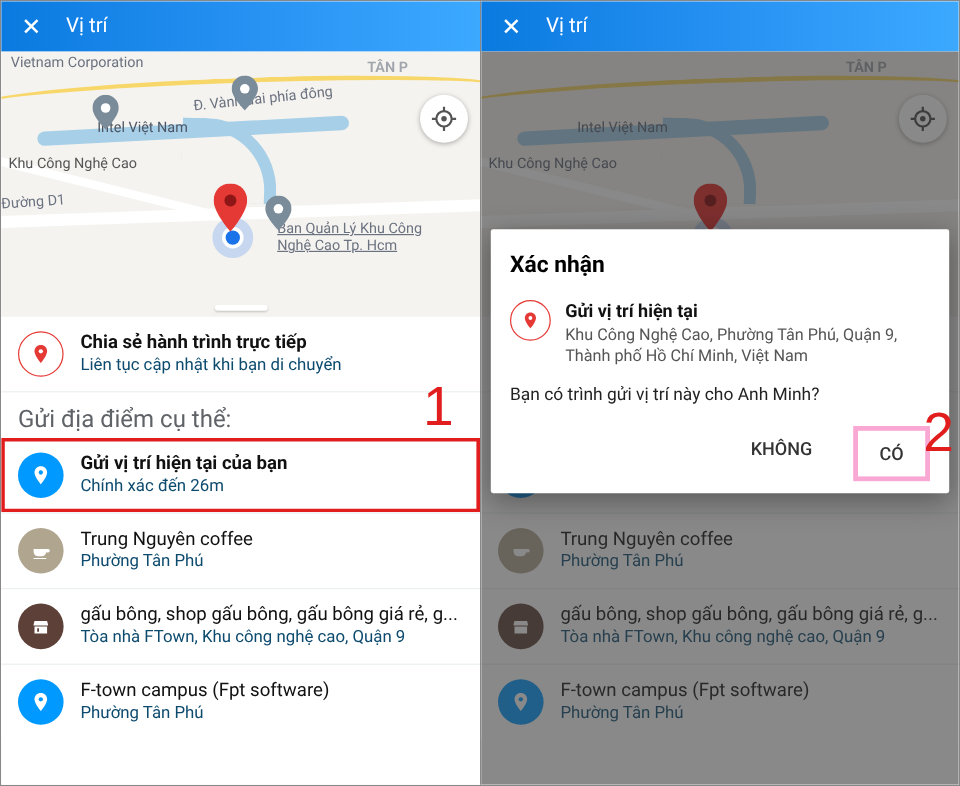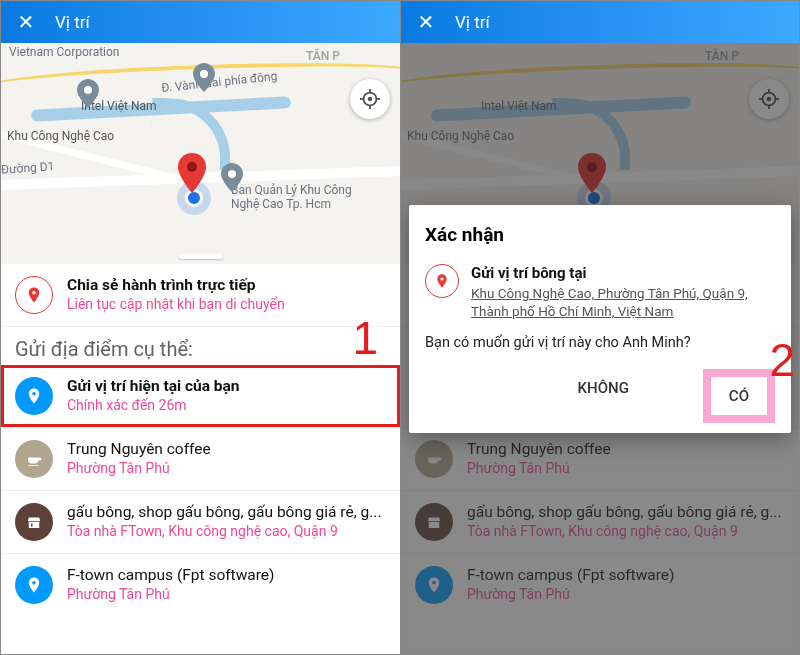--- a/index.html
+++ b/index.html
@@ -134,57 +134,57 @@
     margin-right: 14px;
   }
   .row-text .title {
     font-size: 15.5px; font-weight: 700; color: #111;
   }
   .row-text .subtitle {
     font-size: 14px; color: #4b5563; margin-top: 2px;
     white-space: nowrap; overflow: hidden; text-overflow: ellipsis;
     max-width: 300px;
   }
-  .row-text .subtitle.light { color: #ec4899; }
+  .row-text .subtitle.light { color: #0c4a6e; }
   .section-label {
     padding: 10px 14px 4px;
     font-size: 20px; color: #5f6368;
     border-bottom: none;
   }
   .highlight-red {
     box-shadow: inset 0 0 0 3px #e11d1d;
   }
   .overlay {
     position: absolute;
     top: 42px; left: 0; right: 0; bottom: 0;
     background: rgba(40,40,40,.55);
   }
   .dialog {
     position: absolute;
-    top: 204px; left: 8px; right: 8px;
+    top: 190px; left: 8px; right: 8px;
     background: #fff;
     border-radius: 2px;
     padding: 18px 16px 10px;
     box-shadow: 0 6px 24px rgba(0,0,0,.35);
   }
   .dialog-title { font-size: 19px; font-weight: 700; margin-bottom: 18px; }
   .dialog-row { display: flex; margin-bottom: 14px; }
   .dialog-row .row-icon { width: 34px; height: 34px; }
   .dialog-row .title { font-size: 15px; font-weight: 700; }
   .dialog-row .subtitle { font-size: 13.5px; color: #555; max-width: 290px; line-height: 1.35; }
   .dialog-question { font-size: 14.5px; color: #222; margin: 10px 0 18px; }
   .dialog-actions { display: flex; justify-content: flex-end; gap: 16px; }
   .dialog-btn {
     padding: 10px 18px;
     font-size: 15px;
     font-weight: 500;
     color: #333;
     cursor: pointer;
   }
-  .dialog-btn.yes { border: 8px solid #f9a8d4; margin-left: 40px; }
+  .dialog-btn.yes { border: 4px solid #f9a8d4; }
   .annot {
     position: absolute;
     font-size: 46px;
     font-weight: 400;
     color: #e11d1d;
     font-family: Arial, sans-serif;
   }
 </style>
 </head>
 <body>
@@ -202,21 +202,21 @@
       <div class="river"></div>
       <div class="river2"></div>
       <div class="road-white"></div>
       <div class="road-white2"></div>
       <span class="map-label" style="top:2px;left:8px;">Vietnam Corporation</span>
       <span class="map-label" style="top:6px;right:60px;font-weight:600;color:#9fa5ab;">TÂN P</span>
       <span class="map-label" style="top:32px;left:160px;transform:rotate(-6deg);">Đ. Vành đai phía đông</span>
       <span class="map-label" style="top:56px;left:80px;color:#4b5563;">Intel Việt Nam</span>
       <span class="map-label" style="top:86px;left:6px;color:#555;">Khu Công Nghệ Cao</span>
       <span class="map-label" style="top:118px;left:0px;transform:rotate(-4deg);">Đường D1</span>
-      <span class="map-label" style="top:140px;left:230px;line-height:1.2;white-space:normal;width:150px;">Ban Quản Lý Khu Công Nghệ Cao Tp. Hcm</span>
+      <span class="map-label" style="top:140px;left:230px;line-height:1.2;white-space:normal;width:150px;text-decoration:underline;">Ban Quản Lý Khu Công Nghệ Cao Tp. Hcm</span>
 
       <svg style="position:absolute;left:192px;top:20px;width:22px;height:30px;">
           <path d="M11 0C5 0 0 5 0 11c0 7 11 18 11 18s11-11 11-18C22 5 17 0 11 0z" fill="#7a8b99"></path>
           <circle cx="11" cy="11" r="4" fill="#fff"></circle>
         </svg>
       <svg style="position:absolute;left:76px;top:36px;width:22px;height:30px;">
           <path d="M11 0C5 0 0 5 0 11c0 7 11 18 11 18s11-11 11-18C22 5 17 0 11 0z" fill="#7a8b99"></path>
           <circle cx="11" cy="11" r="4" fill="#fff"></circle>
         </svg>
       <svg style="position:absolute;left:220px;top:120px;width:22px;height:30px;">
@@ -412,25 +412,25 @@
     <div class="dialog">
       <div class="dialog-title">Xác nhận</div>
       <div class="dialog-row">
         <div class="row-icon" style="background:#fff;border:1.5px solid #e53935;margin-right:12px;">
           <svg width="16" height="16" viewBox="0 0 24 24">
               <path d="M12 2C8 2 5 5 5 9c0 5 7 13 7 13s7-8 7-13c0-4-3-7-7-7z" fill="#e53935"></path>
               <circle cx="12" cy="9" r="2.4" fill="#fff"></circle>
             </svg>
         </div>
         <div class="row-text">
-          <div class="title">Gửi vị trí bông tại</div>
-          <div class="subtitle" style="white-space:normal;text-decoration:underline;">Khu Công Nghệ Cao, Phường Tân Phú, Quận 9, Thành phố Hồ Chí Minh, Việt Nam</div>
-        </div>
-      </div>
-      <div class="dialog-question">Bạn có muốn gửi vị trí này cho Anh Minh?</div>
+          <div class="title">Gửi vị trí hiện tại</div>
+          <div class="subtitle" style="white-space:normal;">Khu Công Nghệ Cao, Phường Tân Phú, Quận 9, Thành phố Hồ Chí Minh, Việt Nam</div>
+        </div>
+      </div>
+      <div class="dialog-question">Bạn có trình gửi vị trí này cho Anh Minh?</div>
       <div class="dialog-actions">
         <div class="dialog-btn">KHÔNG</div>
         <div class="dialog-btn yes">CÓ</div>
       </div>
     </div>
 
     <div class="annot" style="top:332px;right:4px;">2</div>
   </div>
 
 </div>

